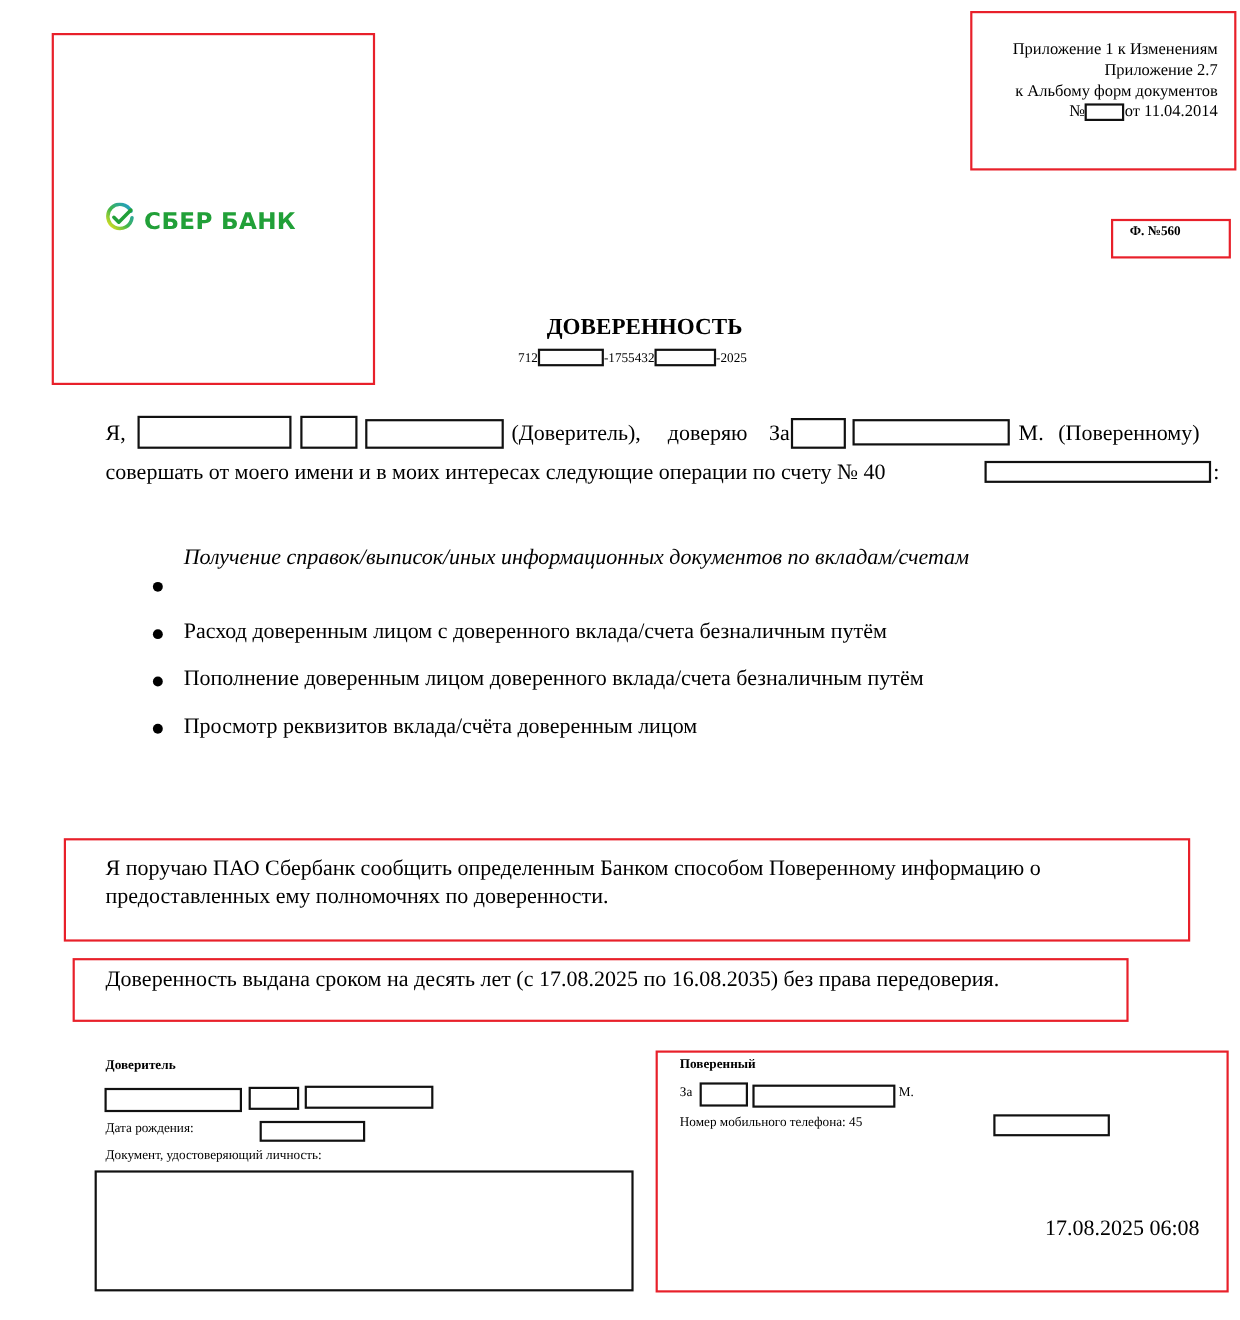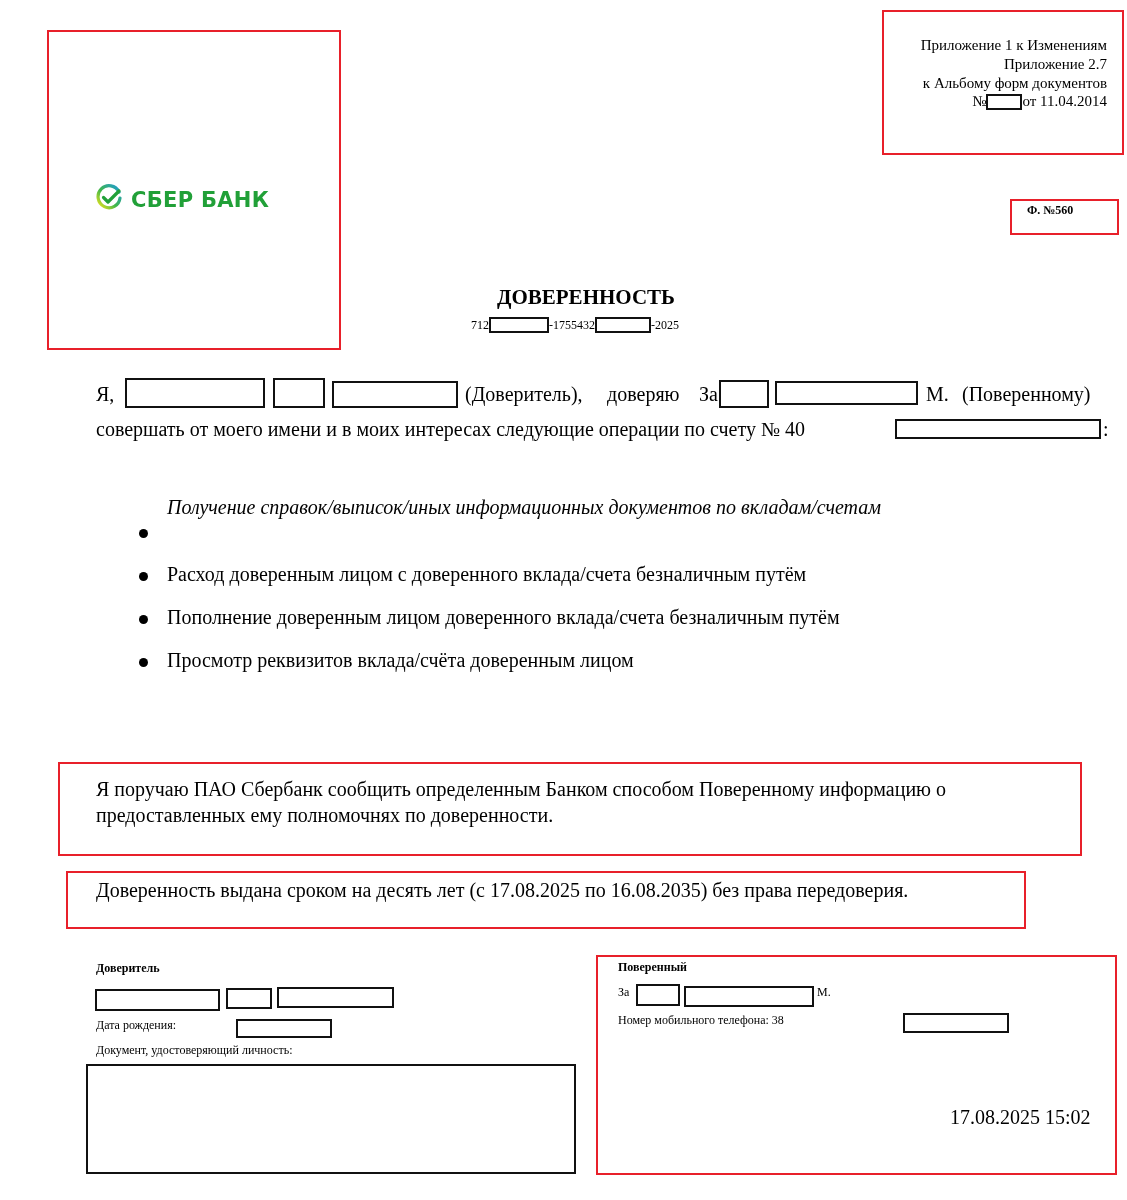--- a/index.html
+++ b/index.html
@@ -105,15 +105,15 @@
 <div class="blk" style="left:236px;top:1019px;width:96px;height:19px;"></div>
 <div class="t f18" style="left:96px;top:1043px;">Документ, удостоверяющий личность:</div>
 <div class="blk" style="left:86px;top:1064px;width:490px;height:110px;"></div>
 
 <div class="redbox" style="left:596px;top:955px;width:521px;height:220px;"></div>
 <div class="t f18 b" style="left:618px;top:960px;text-align:center;">Поверенный</div>
 <div class="t f18" style="left:618px;top:985px;">За</div>
 <div class="blk" style="left:636px;top:984px;width:44px;height:22px;"></div>
 <div class="blk" style="left:684px;top:986px;width:130px;height:21px;"></div>
 <div class="t f18" style="left:817px;top:985px;">М.</div>
-<div class="t f18" style="left:618px;top:1013px;">Номер мобильного телефона: 38</div>
+<div class="t f18" style="left:618px;top:1013px;">Номер мобильного телефона: 45</div>
 <div class="blk" style="left:903px;top:1013px;width:106px;height:20px;"></div>
-<div class="t f20" style="left:950px;top:1106px;">17.08.2025 15:02</div>
+<div class="t f20" style="left:950px;top:1106px;">17.08.2025 06:08</div>
 
 </body></html>

